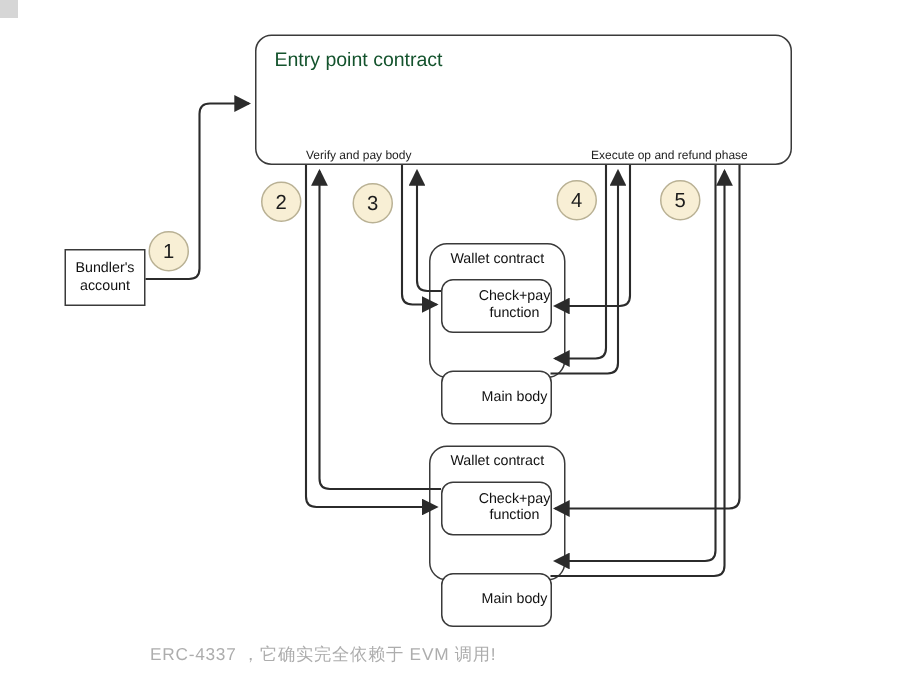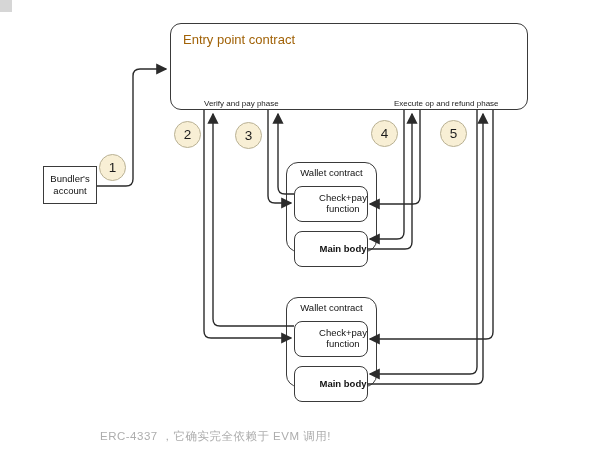--- a/index.html
+++ b/index.html
@@ -3,36 +3,36 @@
 <meta charset="utf-8">
 <style>
   html,body{margin:0;padding:0;background:#fff;}
   .stage{
     position:relative;width:600px;height:458px;background:#ffffff;
     font-family:"Liberation Sans", sans-serif;overflow:hidden;
   }
   .corner-square{position:absolute;left:0;top:0;width:12px;height:12px;background:#d6d6d6;}
   .box{position:absolute;background:#ffffff;border:1.5px solid #3a3a3a;box-sizing:border-box;}
   .entry-box{left:170px;top:23px;width:358px;height:87px;border-radius:11px;z-index:2;}
-  .entry-title{position:absolute;left:12px;top:8px;font-size:13px;color:#a16207;}
+  .entry-title{position:absolute;left:12px;top:8px;font-size:13px;color:#14532d;}
   .phase-label{position:absolute;bottom:1px;font-size:8px;color:#222;white-space:nowrap;}
   .phase-verify{left:33px;}
   .phase-execute{left:223px;}
   .bundler-box{left:43px;top:166px;width:54px;height:38px;border-radius:0;z-index:2;
     display:flex;align-items:center;justify-content:center;text-align:center;
     font-size:9.5px;line-height:1.25;color:#111;padding:2px;}
   .wallet-box{width:91px;height:90px;border-radius:12px;z-index:2;}
   .wallet-upper{left:286px;top:162px;}
   .wallet-lower{left:286px;top:297px;}
   .wallet-title{position:absolute;left:0;right:0;top:4px;text-align:center;font-size:9.5px;color:#111;}
   .inner-box{position:absolute;left:7px;width:74px;height:36px;border:1.3px solid #3a3a3a;
     border-radius:8px;background:#fff;display:flex;align-items:center;justify-content:center;
     text-align:center;font-size:9.5px;line-height:1.15;color:#111;box-sizing:border-box;padding-left:24px;}
   .inner-checkpay{top:23px;}
-  .inner-mainbody{top:68px;font-weight:bold;}
+  .inner-mainbody{top:84px;}
   .step-circle{position:absolute;width:27px;height:27px;border-radius:50%;
     background:#f8efd5;border:1px solid #b9b194;box-sizing:border-box;z-index:4;
     display:flex;align-items:center;justify-content:center;font-size:13.5px;color:#1c1c1c;}
   .step-1{left:99px;top:154px;}
   .step-2{left:174px;top:121px;}
   .step-3{left:235px;top:122px;}
   .step-4{left:371px;top:120px;}
   .step-5{left:440px;top:120px;}
   .arrows{position:absolute;left:0;top:0;z-index:3;}
   .caption{position:absolute;left:100px;top:429px;width:362px;
@@ -43,21 +43,21 @@
 </style>
 </head>
 <body>
 
 <div class="stage">
 
   <div class="corner-square"></div>
 
   <div class="box entry-box">
     <div class="entry-title">Entry point contract</div>
-    <div class="phase-label phase-verify">Verify and pay phase</div>
+    <div class="phase-label phase-verify">Verify and pay body</div>
     <div class="phase-label phase-execute">Execute op and refund phase</div>
   </div>
 
   <div class="box bundler-box">Bundler's account</div>
 
   <div class="box wallet-box wallet-upper">
     <div class="wallet-title">Wallet contract</div>
     <div class="inner-box inner-checkpay">Check+pay function</div>
     <div class="inner-box inner-mainbody">Main body</div>
   </div>

